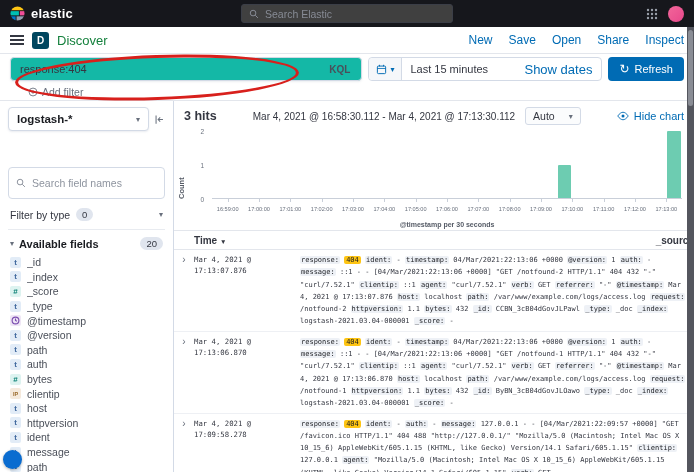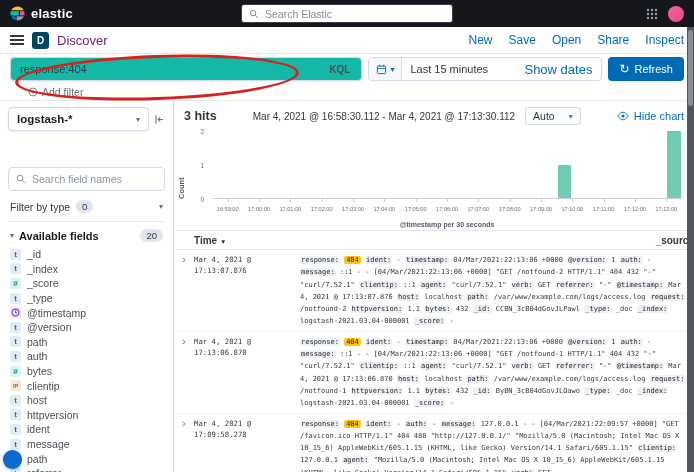--- a/index.html
+++ b/index.html
@@ -3,31 +3,31 @@
 <meta charset="utf-8">
 <style>
   * { margin:0; padding:0; box-sizing:border-box; }
   html,body { width:694px; height:472px; overflow:hidden; }
   body { font-family:"Liberation Sans","DejaVu Sans",sans-serif; font-size:12px; color:#343741; background:#fff; position:relative; }
 
   
   .topbar { height:27px; background:#16171c; display:flex; align-items:center; padding:0 10px; gap:8px; position:relative; }
   .brand { display:flex; align-items:center; gap:6px; }
   .brand-text { color:#fff; font-size:13px; font-weight:bold; letter-spacing:.2px; }
-  .global-search { position:absolute; left:50%; transform:translateX(-50%); width:212px; height:19px; background:#ffffff; border:1px solid #3b3e47; border-radius:3px; display:flex; align-items:center; gap:6px; padding:0 7px; cursor:text; }
+  .global-search { position:absolute; left:50%; transform:translateX(-50%); width:212px; height:19px; background:#404040; border:1px solid #3b3e47; border-radius:3px; display:flex; align-items:center; gap:6px; padding:0 7px; cursor:text; }
   .gs-placeholder { color:#878b95; font-size:10.5px; }
   .topbar-right { margin-left:auto; display:flex; align-items:center; gap:10px; }
   .avatar { width:16px; height:16px; border-radius:50%; background:linear-gradient(135deg,#f2669a,#e8488b); display:inline-block; cursor:pointer; }
 
   
   .navbar { height:27px; display:flex; align-items:center; padding:0 10px; gap:8px; border-bottom:1px solid #e3e6ec; background:#fff; }
   .hamburger { width:14px; display:flex; flex-direction:column; gap:2.5px; cursor:pointer; }
   .hamburger i { height:1.5px; background:#343741; display:block; }
   .app-badge { width:17px; height:17px; background:#00465f; color:#fff; border-radius:3px; font-size:10px; font-weight:bold; display:flex; align-items:center; justify-content:center; }
-  .page-title { font-size:13px; color:#701a75; }
+  .page-title { font-size:13px; color:#15803d; }
   .nav-actions { margin-left:auto; display:flex; gap:16px; }
   .nav-action { color:#006bb4; font-size:12px; cursor:pointer; }
 
   
   .querybar { height:30px; display:flex; align-items:center; gap:6px; padding:3px 10px; background:#fff; }
   .query-input { flex:1; height:24px; border:1px solid #d3dae6; border-radius:4px; background:#14b8a6; display:flex; align-items:center; padding:0 9px; gap:8px; box-shadow:0 1px 2px rgba(152,162,179,.18); cursor:text; }
   .query-text { flex:1; font-size:11px; color:#343741; }
   .kql { font-size:10px; font-weight:bold; color:#49505a; cursor:pointer; padding:0 2px; }
   .datepicker { width:234px; height:24px; border:1px solid #d3dae6; border-radius:4px; display:flex; align-items:center; background:#fff; flex:none; }
   .dp-quick { display:flex; align-items:center; gap:3px; padding:0 7px; height:100%; background:#f5f7fa; border:none; border-right:1px solid #d3dae6; border-radius:4px 0 0 4px; cursor:pointer; }
@@ -43,21 +43,21 @@
 
   
   .content { display:flex; height:372px; border-top:1px solid #e3e6ec; }
 
   
   .sidebar { width:174px; flex:none; border-right:1px solid #d3dae6; padding:6px 8px 0; background:#fff; overflow:hidden; }
   .sidebar-top { display:flex; align-items:center; gap:5px; margin-bottom:7px; }
   .index-pattern { flex:1; height:24px; border:1px solid #d3dae6; background:#fff; border-radius:4px; display:flex; align-items:center; justify-content:space-between; padding:0 8px; font-weight:bold; font-size:11.5px; color:#1a1c21; cursor:pointer; box-shadow:0 1px 2px rgba(152,162,179,.2); font-family:inherit; }
   .index-pattern .chev, .filter-type .chev, .interval .chev { font-size:8px; color:#69707d; }
   .collapse-btn { cursor:pointer; display:flex; align-items:center; }
-  .field-search { height:24px; border:1px solid #d3dae6; border-radius:4px; display:flex; align-items:center; gap:6px; padding:0 7px; margin-bottom:8px; cursor:text;margin-top:36px; }
+  .field-search { height:32px; border:1px solid #d3dae6; border-radius:4px; display:flex; align-items:center; gap:6px; padding:0 7px; margin-bottom:8px; cursor:text;margin-top:36px; }
   .field-search .placeholder { color:#8e949f; font-size:10.5px; }
   .filter-type { display:flex; align-items:center; gap:6px; font-size:10.5px; color:#343741; padding:1px 2px 8px; border-bottom:1px solid #e8ebf0; cursor:pointer; }
   .badge { background:#e0e5ee; border-radius:8px; padding:0 6px; font-size:9.5px; height:13px; line-height:13px; color:#343741; }
   .filter-type .chev { margin-left:auto; }
   .avail { display:flex; align-items:center; gap:5px; padding:7px 2px 5px; font-size:11px; font-weight:bold; color:#1a1c21; cursor:pointer; }
   .avail .chev { font-size:8px; color:#69707d; }
   .avail .badge { margin-left:auto; font-weight:normal; }
   .fields { list-style:none; }
   .field-item { display:flex; align-items:center; gap:6px; height:14.6px; font-size:10.5px; color:#4a4f59; cursor:pointer; padding-left:2px; }
   .tok { width:11px; height:11px; border-radius:2px; font-size:8px; font-weight:bold; display:flex; align-items:center; justify-content:center; flex:none; }

